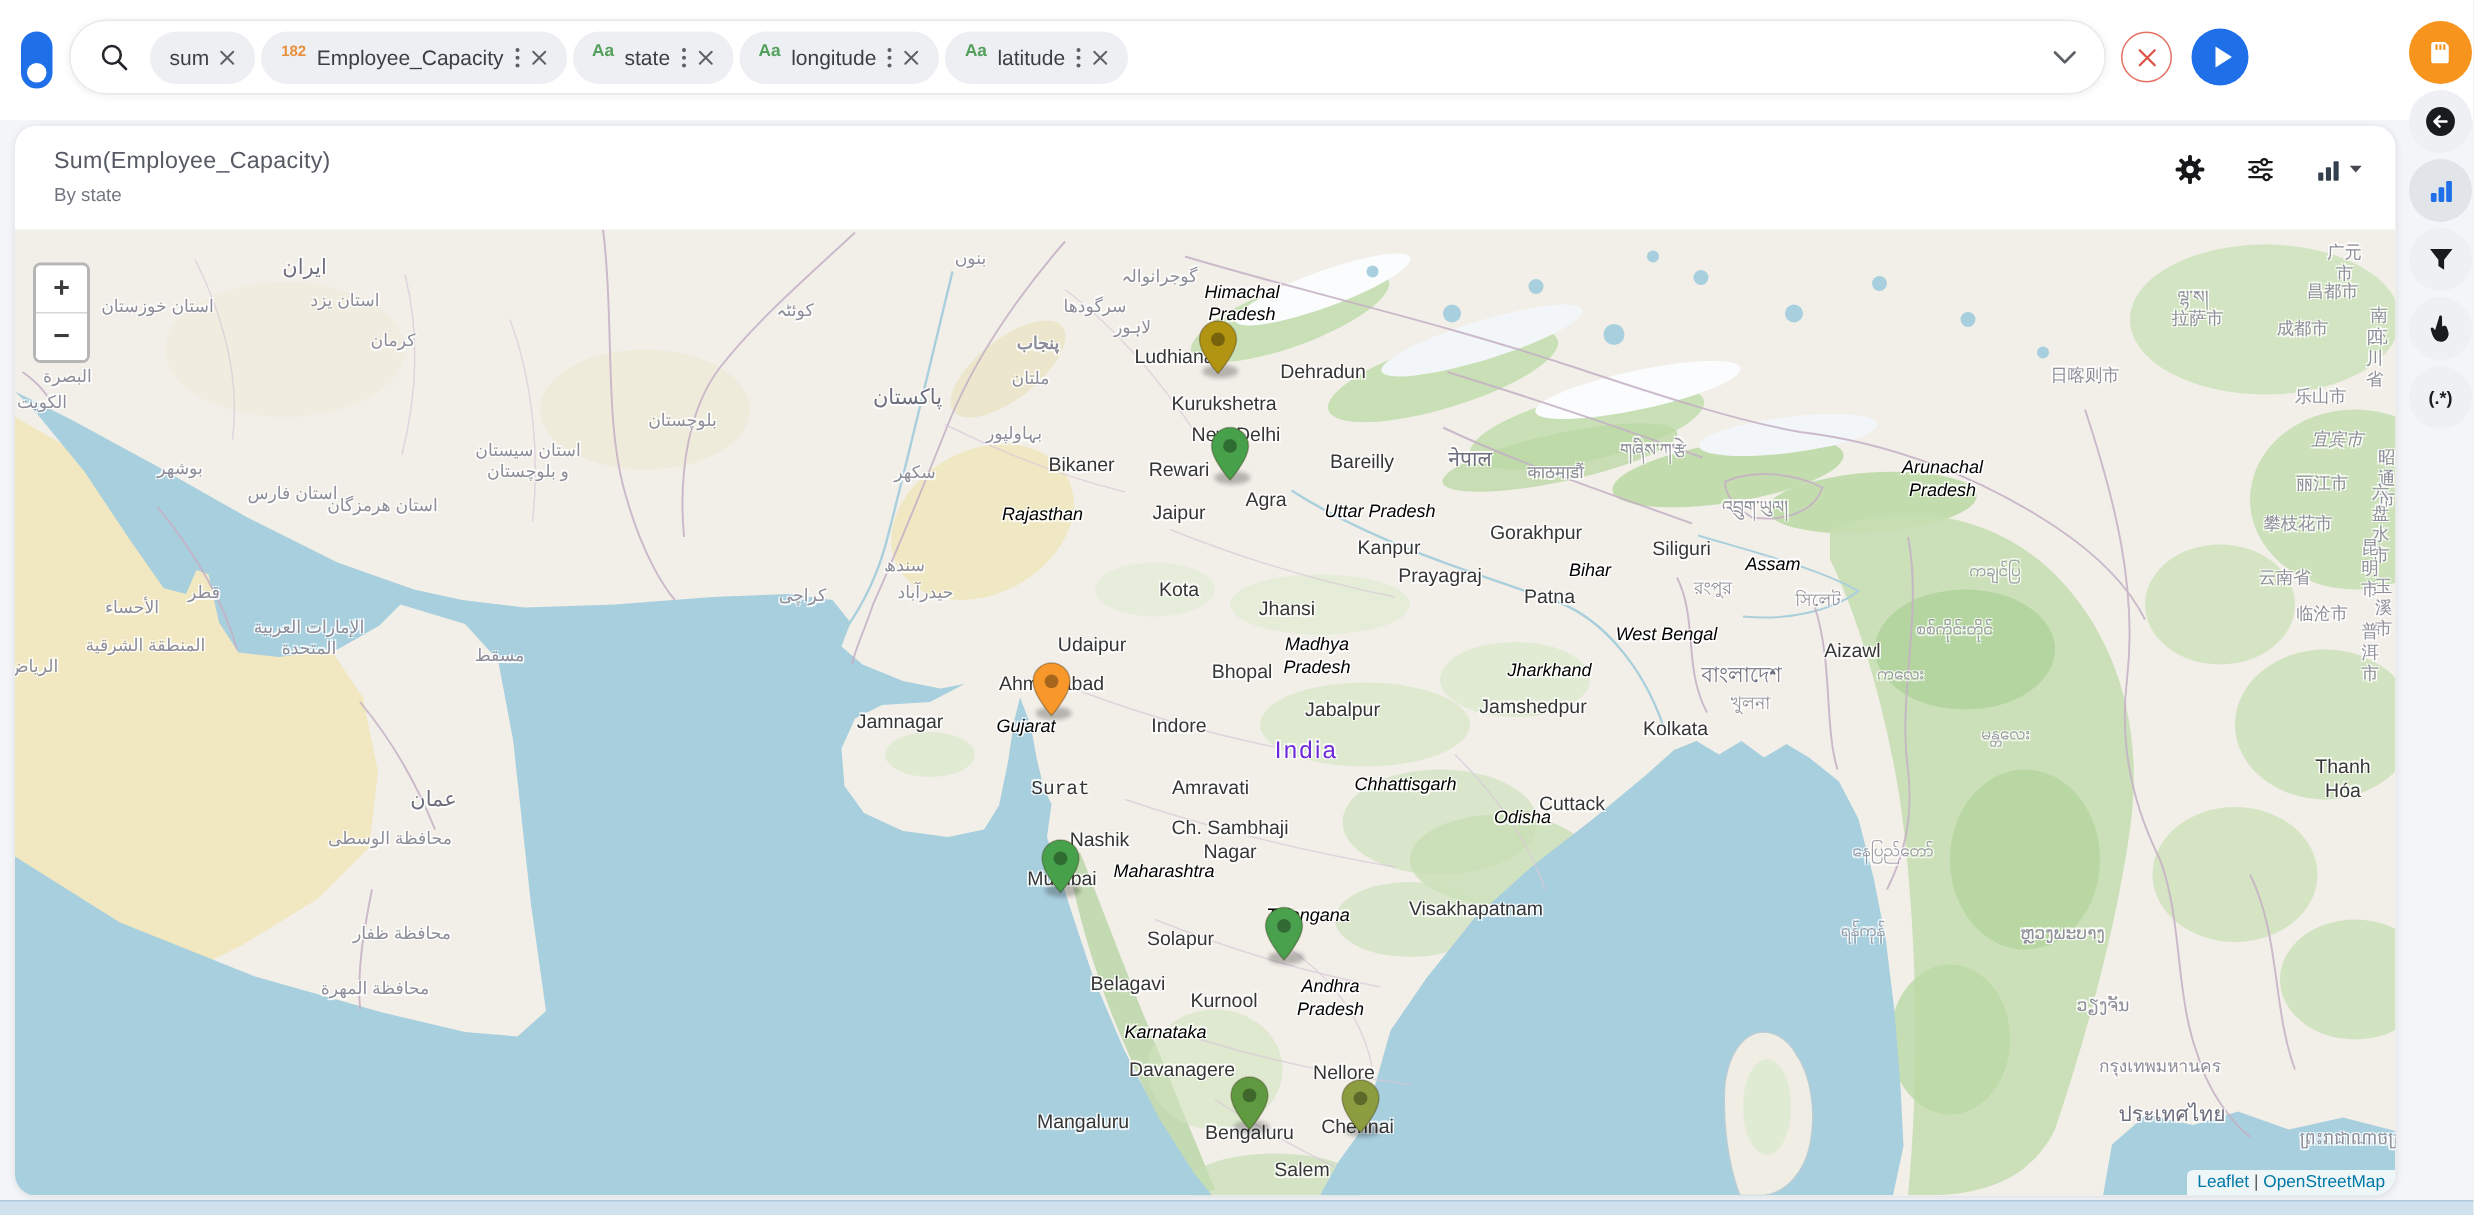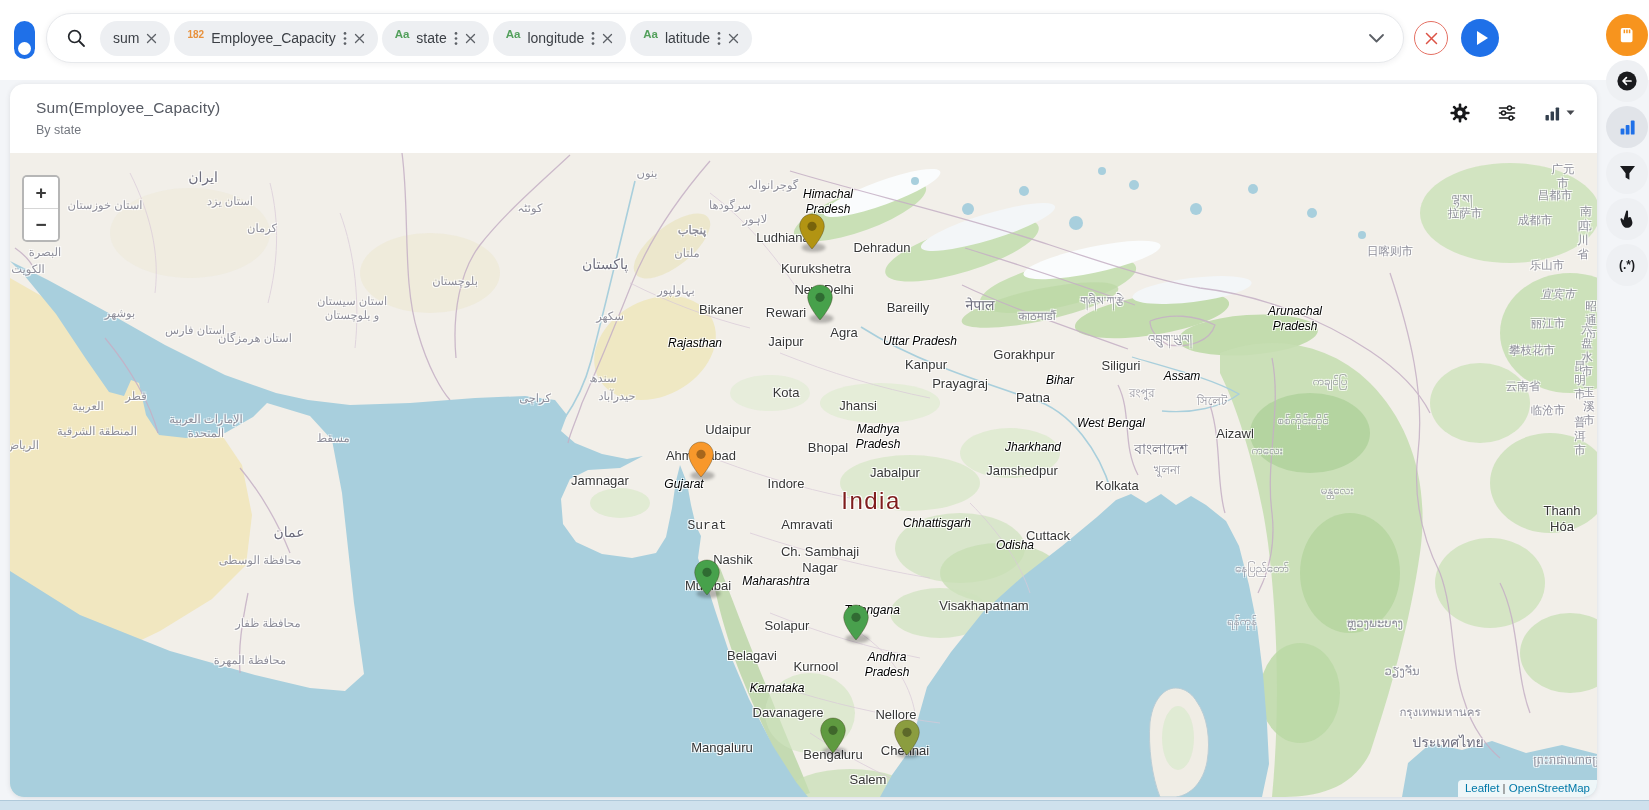--- a/index.html
+++ b/index.html
@@ -32,21 +32,21 @@
   .subtitle{font-size:12.5px;color:#73777f;margin-top:6px}
   .head-icons{position:absolute;right:22px;top:19px;display:flex;align-items:center;gap:27px}
   .hicon{display:flex;align-items:center;cursor:pointer}
   
   .map{position:absolute;left:0;top:69px;width:1587px;height:644px;overflow:hidden;border-radius:0 0 14px 14px;background:#f2efe9;cursor:grab}
   .map-svg{position:absolute;left:0;top:0;display:block}
   .mlb{position:absolute;transform:translate(-50%,-50%);white-space:pre-line;text-align:center;pointer-events:none;line-height:1.22;
        text-shadow:-1px -1px 0 rgba(255,255,255,.85),1px -1px 0 rgba(255,255,255,.85),-1px 1px 0 rgba(255,255,255,.85),1px 1px 0 rgba(255,255,255,.85)}
   .city{font-size:13px;color:#363636}
   .state{font-size:12px;font-style:italic;color:#000000}
-  .country{font-size:24px;color:#7f1d1d;letter-spacing:1.5px}
+  .country{font-size:16px;color:#6d28d9;letter-spacing:1.5px}
   .cname{font-size:14px;color:#6e6e7e}
   .foreign{font-size:11.5px;color:#8e8e9a}
   .pin{position:absolute;transform:translate(-50%,-100%);z-index:5}
   .pin svg{display:block;position:relative;z-index:2}
   .pin-shadow{position:absolute;left:3px;bottom:-2px;width:24px;height:9px;border-radius:50%;background:rgba(0,0,0,.25);filter:blur(1.5px);z-index:1}
   .zoomctl{position:absolute;left:12px;top:22px;width:34px;background:#fff;border:2px solid rgba(110,110,110,.5);border-radius:5px;overflow:hidden;z-index:6;box-sizing:content-box}
   .zbtn{width:100%;height:31px;display:flex;align-items:center;justify-content:center;font-size:19px;font-weight:700;color:#3c3c3c;cursor:pointer;background:#fff}
   .zbtn + .zbtn{border-top:1px solid #d6d6d6}
   .attribution{position:absolute;right:0;bottom:0;background:rgba(255,255,255,.8);padding:2px 7px 3px;font-size:11.5px;color:#555;z-index:6;border-top-left-radius:4px}
   .attribution a{color:#0078a8;text-decoration:none;cursor:pointer}
@@ -431,21 +431,21 @@
           <div class="mlb foreign" style="left: 95px; top: 52px;">استان خوزستان</div>
           <div class="mlb foreign" style="left: 220px; top: 48px;">استان یزد</div>
           <div class="mlb foreign" style="left: 252px; top: 75px;">کرمان</div>
           <div class="mlb foreign" style="left: 110px; top: 160px;">بوشهر</div>
           <div class="mlb foreign" style="left: 185px; top: 177px;">استان فارس</div>
           <div class="mlb foreign" style="left: 245px; top: 185px;">استان هرمزگان</div>
           <div class="mlb foreign" style="left: 35px; top: 99px;">البصرة</div>
           <div class="mlb foreign" style="left: 18px; top: 116px;">الكويت</div>
           <div class="mlb foreign" style="left: 12px; top: 272px; margin-top: 20px;">الرياض</div>
           <div class="mlb foreign" style="left: 126px; top: 243px;">قطر</div>
-          <div class="mlb foreign" style="left: 78px; top: 253px;">العربية</div>
+          <div class="mlb foreign" style="left: 78px; top: 253px;">الأحساء</div>
           <div class="mlb foreign" style="left: 87px; top: 278px;">المنطقة الشرقية</div>
           <div class="mlb foreign" style="left: 196px; top: 273px;">الإمارات العربية
 المتحدة</div>
           <div class="mlb foreign" style="left: 323px; top: 285px;">مسقط</div>
           <div class="mlb foreign" style="left: 250px; top: 407px;">محافظة الوسطى</div>
           <div class="mlb foreign" style="left: 258px; top: 470px;">محافظة ظفار</div>
           <div class="mlb foreign" style="left: 240px; top: 507px;">محافظة المهرة</div>
           <div class="mlb foreign" style="left: 342px; top: 155px;">استان سیستان
 و بلوچستان</div>
           <div class="mlb foreign" style="left: 445px; top: 128px;">بلوچستان</div>

